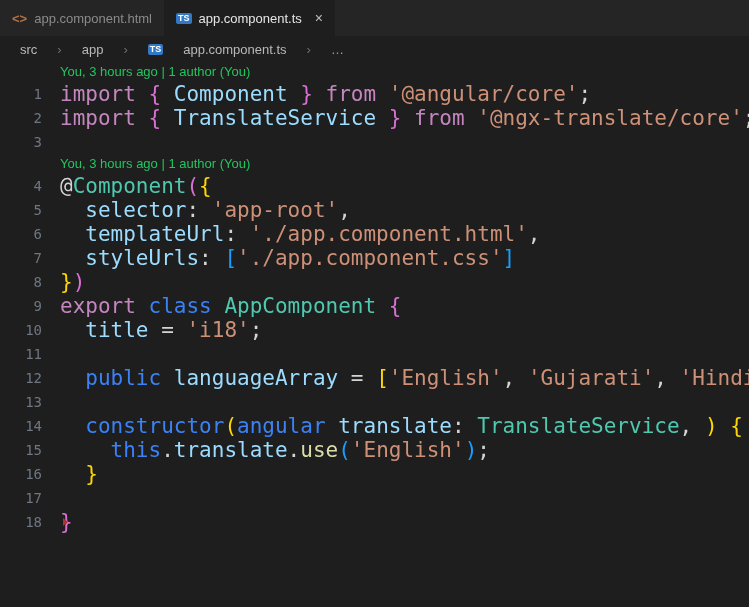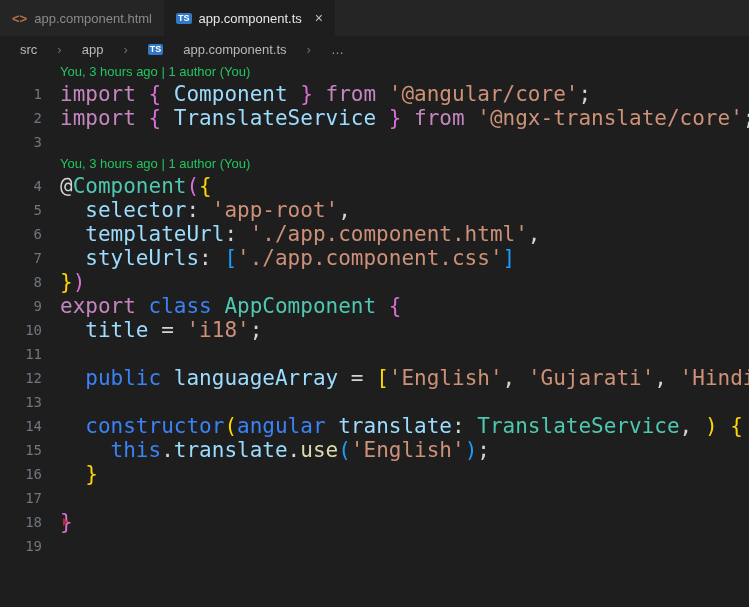--- a/index.html
+++ b/index.html
@@ -246,18 +246,14 @@
     <span class="gutter">17</span>
     <span class="code"></span>
   </div>
 
   <div class="code-line" style="position:relative">
     <span class="col-marker" style="top:8px"></span>
     <span class="gutter">18</span>
     <span class="code"><span class="brace">}</span></span>
   </div>
 
-  <div class="code-line">
-    <span class="gutter">19</span>
-    <span class="code"></span>
-  </div>
 
 </div>
 
 </body></html>

